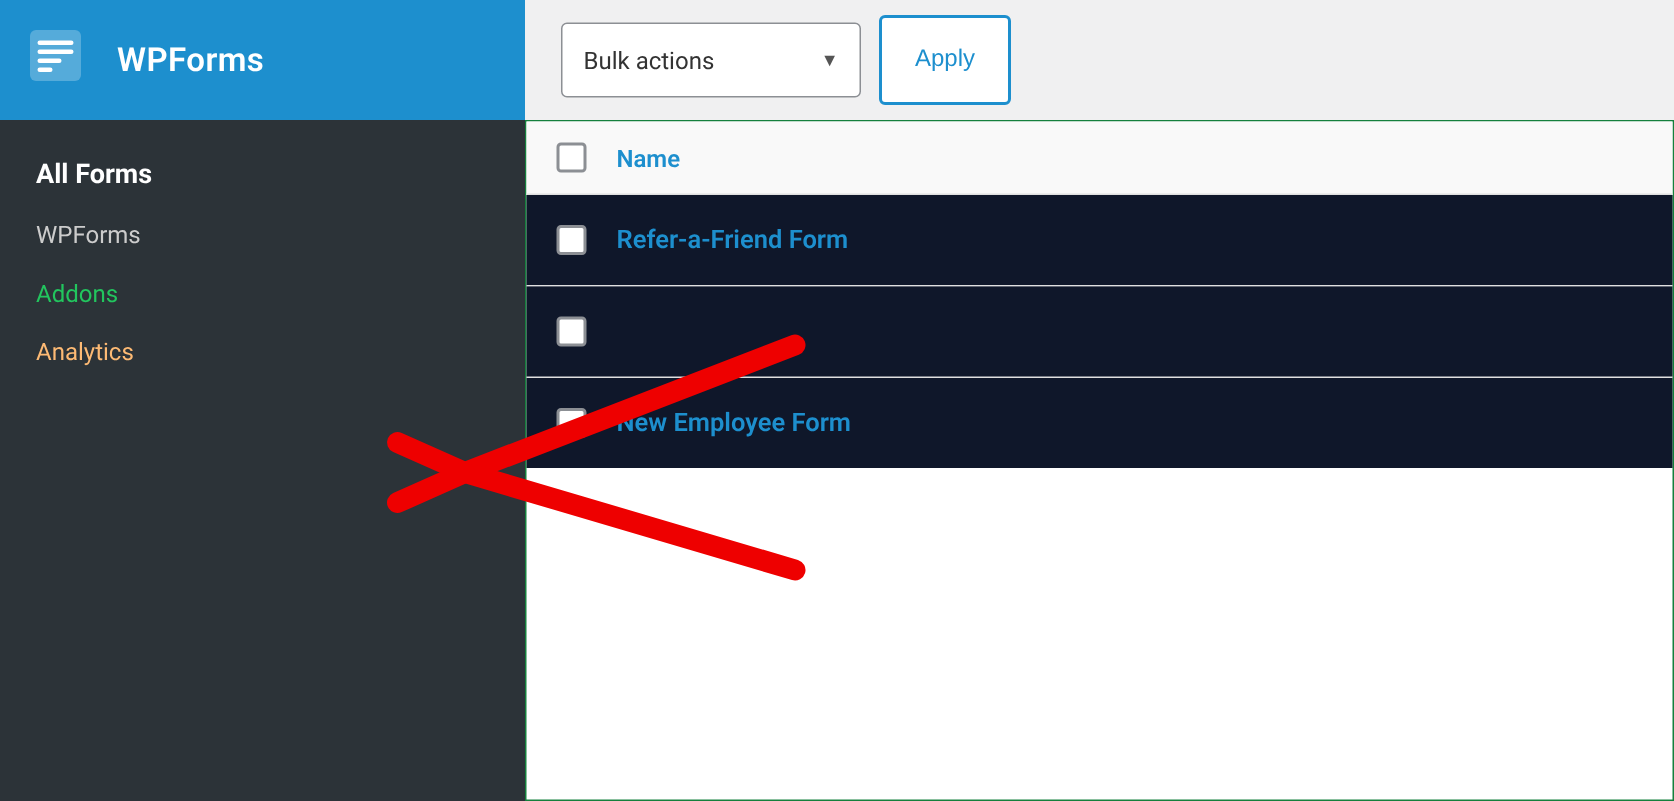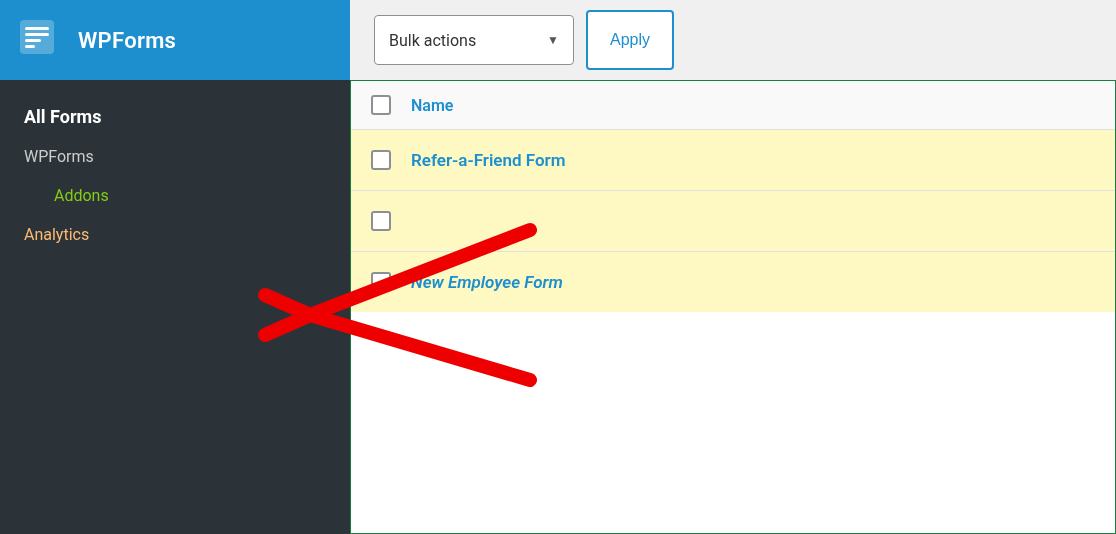--- a/index.html
+++ b/index.html
@@ -59,22 +59,21 @@
       display: block;
     }
 
     .nav-item.active {
       color: white;
       font-weight: 700;
       font-size: 18px;
     }
 
     .nav-item.addons {
-      color: #84cc16;
-      margin-left: 30px;
+      color: #22c55e;
     }
 
     .nav-item.analytics {
       color: #fdba74;
     }
 
     
     .main-content {
       flex: 1;
       background: #f0f0f1;
@@ -139,26 +138,25 @@
       padding: 14px 20px;
       border-bottom: 1px solid #e0e0e0;
       background: #f9f9f9;
     }
 
     .table-row {
       display: flex;
       align-items: center;
       padding: 20px 20px;
       border-bottom: 1px solid #e0e0e0;
-      background: #fef9c3;
+      background: #0f172a;
     }
 
     .table-row:last-child {
       border-bottom: none;
-      font-style: italic;
     }
 
     .checkbox {
       width: 20px;
       height: 20px;
       border: 2px solid #8c8f94;
       border-radius: 3px;
       margin-right: 20px;
       flex-shrink: 0;
       background: white;

